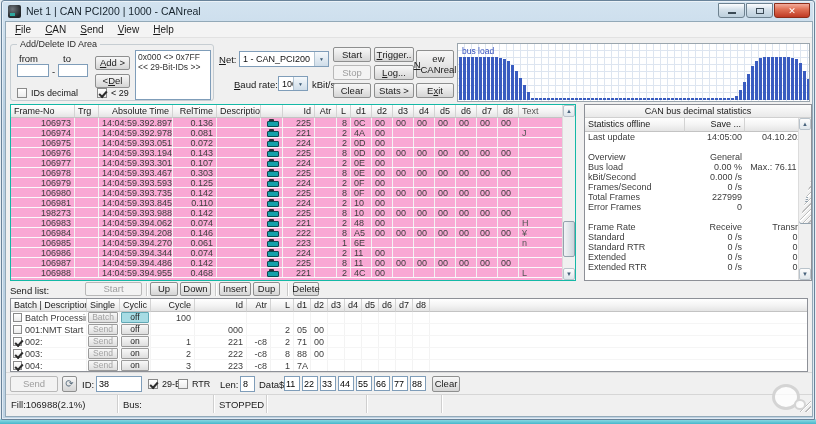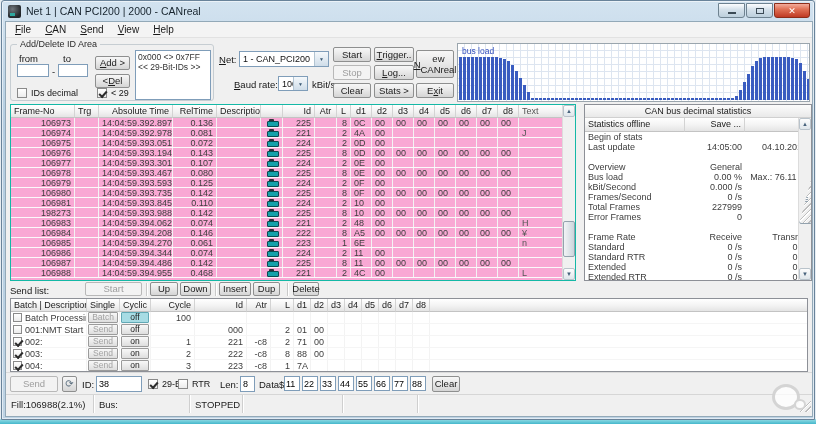--- a/index.html
+++ b/index.html
@@ -90,38 +90,38 @@
 .rbtn.dis{color:#a2a2a2}
 .rbtn.sel{background:#a7dce4;border-color:#62a9b5}
 .btn-cell{padding:0 1px;display:flex;align-items:center}
 
 .send-entry{position:absolute;left:0;top:350px;width:806px;height:22px;background:#f0f0f0;border-top:1px solid #dadada}
 .data-boxes{position:absolute;left:278px;top:3px;display:flex}
 .data-boxes input{width:16px;height:15px;border:1px solid #7f9db9;background:#fff;font-size:9px;padding:0 1px;margin-right:2px;font-family:"Liberation Sans",sans-serif}
 
 .statusbar{position:absolute;left:0;top:372px;width:806px;height:19px;background:#f0f0f0;border-top:1px solid #d6d6d6;display:flex;font-size:9.5px;color:#222;align-items:center}
 .ss{height:100%;display:flex;align-items:center;padding-left:5px;border-right:1px solid #cfcfcf;box-shadow:1px 0 0 #fff;white-space:nowrap;overflow:hidden}
-.ss1{width:88px}.ss2{width:96px}.ss3{width:53px}.ss4{width:100px}.ss5{width:75px}.ss6{flex:1;border-right:none;position:relative}
+.ss1{width:112px}.ss2{width:96px}.ss3{width:53px}.ss4{width:100px}.ss5{width:75px}.ss6{flex:1;border-right:none;position:relative}
 .grip{position:absolute;right:1px;bottom:1px;width:13px;height:13px;background:repeating-linear-gradient(135deg,transparent 0 2px,#bdbdbd 2px 3px,#ffffff 3px 4px);clip-path:polygon(100% 0,100% 100%,0 100%)}
 
 .watermark{position:absolute;right:10px;bottom:14px;display:flex;align-items:center;z-index:40;pointer-events:none;opacity:.9}
 .wm-bubble{border-radius:50%;background:rgba(255,255,255,.85);border:3px solid #d2d2d2;display:inline-block}
 .wm-big{width:28px;height:26px}
 .wm-small{width:12px;height:11px;margin-left:-6px;margin-top:14px;border-width:2px}
 .wm-text{font-size:25px;font-weight:bold;color:#c7c7c7;margin-left:8px;letter-spacing:1px}
 </style>
 </head>
 <body>
 
 <div class="teal-strip"></div>
 
 <div class="window">
   <div class="titlebar">
     <span class="app-icon"></span>
-    <span class="title-text">Net 1 | CAN PCI200 | 2000 - CANreal</span>
+    <span class="title-text">Net 1 | CAN PCI200 | 1000 - CANreal</span>
     <div class="winbtns">
       <span class="winbtn">
           <span class="bar"></span>
         </span>
       <span class="winbtn">
           <span class="box"></span>
         </span>
       <span class="winbtn close">
           <span>✕</span>
         </span>
@@ -412,21 +412,21 @@
               <div class="td fcd"></div>
               <div class="td fcd"></div>
               <div class="td fcd"></div>
               <div class="td fcd"></div>
               <div class="td fct">__</div>
             </div>
             <div class="ft-row">
               <div class="td fc0 ar">106978</div>
               <div class="td fc1"></div>
               <div class="td fc2 ar">14:04:59.393.467</div>
-              <div class="td fc3 ar">0.080</div>
+              <div class="td fc3 ar">0.303</div>
               <div class="td fc4"></div>
               <div class="td fc5 ic">
                 <span class="frame-icon"></span>
               </div>
               <div class="td fc6 ar">225</div>
               <div class="td fc7"></div>
               <div class="td fc8 ar">8</div>
               <div class="td fcd">0E</div>
               <div class="td fcd">00</div>
               <div class="td fcd">00</div>
@@ -666,25 +666,20 @@
       </div>
 
       <div class="stats-panel">
         <div class="stats-title">CAN bus decimal statistics</div>
         <div class="stats-header">
             <div class="th stc0">Statistics offline</div>
             <div class="th stc1 ar">Save ...</div>
             <div class="th stc2 ar"></div>
           </div>
         <div class="stats-body">
-            <div class="st-row">
-              <div class="sd stc0">Begin of stats</div>
-              <div class="sd stc1 ar"></div>
-              <div class="sd stc2 ar"></div>
-            </div>
             <div class="st-row">
               <div class="sd stc0">Last update</div>
               <div class="sd stc1 ar">14:05:00</div>
               <div class="sd stc2 ar">04.10.2012</div>
             </div>
             <div class="st-row">
               <div class="sd stc0"></div>
               <div class="sd stc1 ar"></div>
               <div class="sd stc2 ar"></div>
             </div>
@@ -823,21 +818,21 @@
             <div class="sd2 sc-single btn-cell">
               <span class="rbtn dis">Send</span>
             </div>
             <div class="sd2 sc-cyclic btn-cell">
               <span class="rbtn">off</span>
             </div>
             <div class="sd2 sc-cycle ar"></div>
             <div class="sd2 sc-id ar">000</div>
             <div class="sd2 sc-atr ar"></div>
             <div class="sd2 sc-l ar">2</div>
-            <div class="sd2 sc-d">01</div>
+            <div class="sd2 sc-d">05</div>
             <div class="sd2 sc-d">00</div>
             <div class="sd2 sc-d"></div>
             <div class="sd2 sc-d"></div>
             <div class="sd2 sc-d"></div>
             <div class="sd2 sc-d"></div>
             <div class="sd2 sc-d"></div>
             <div class="sd2 sc-d"></div>
             <div class="sd2 sc-f"></div>
           </div>
           <div class="sl-row">

